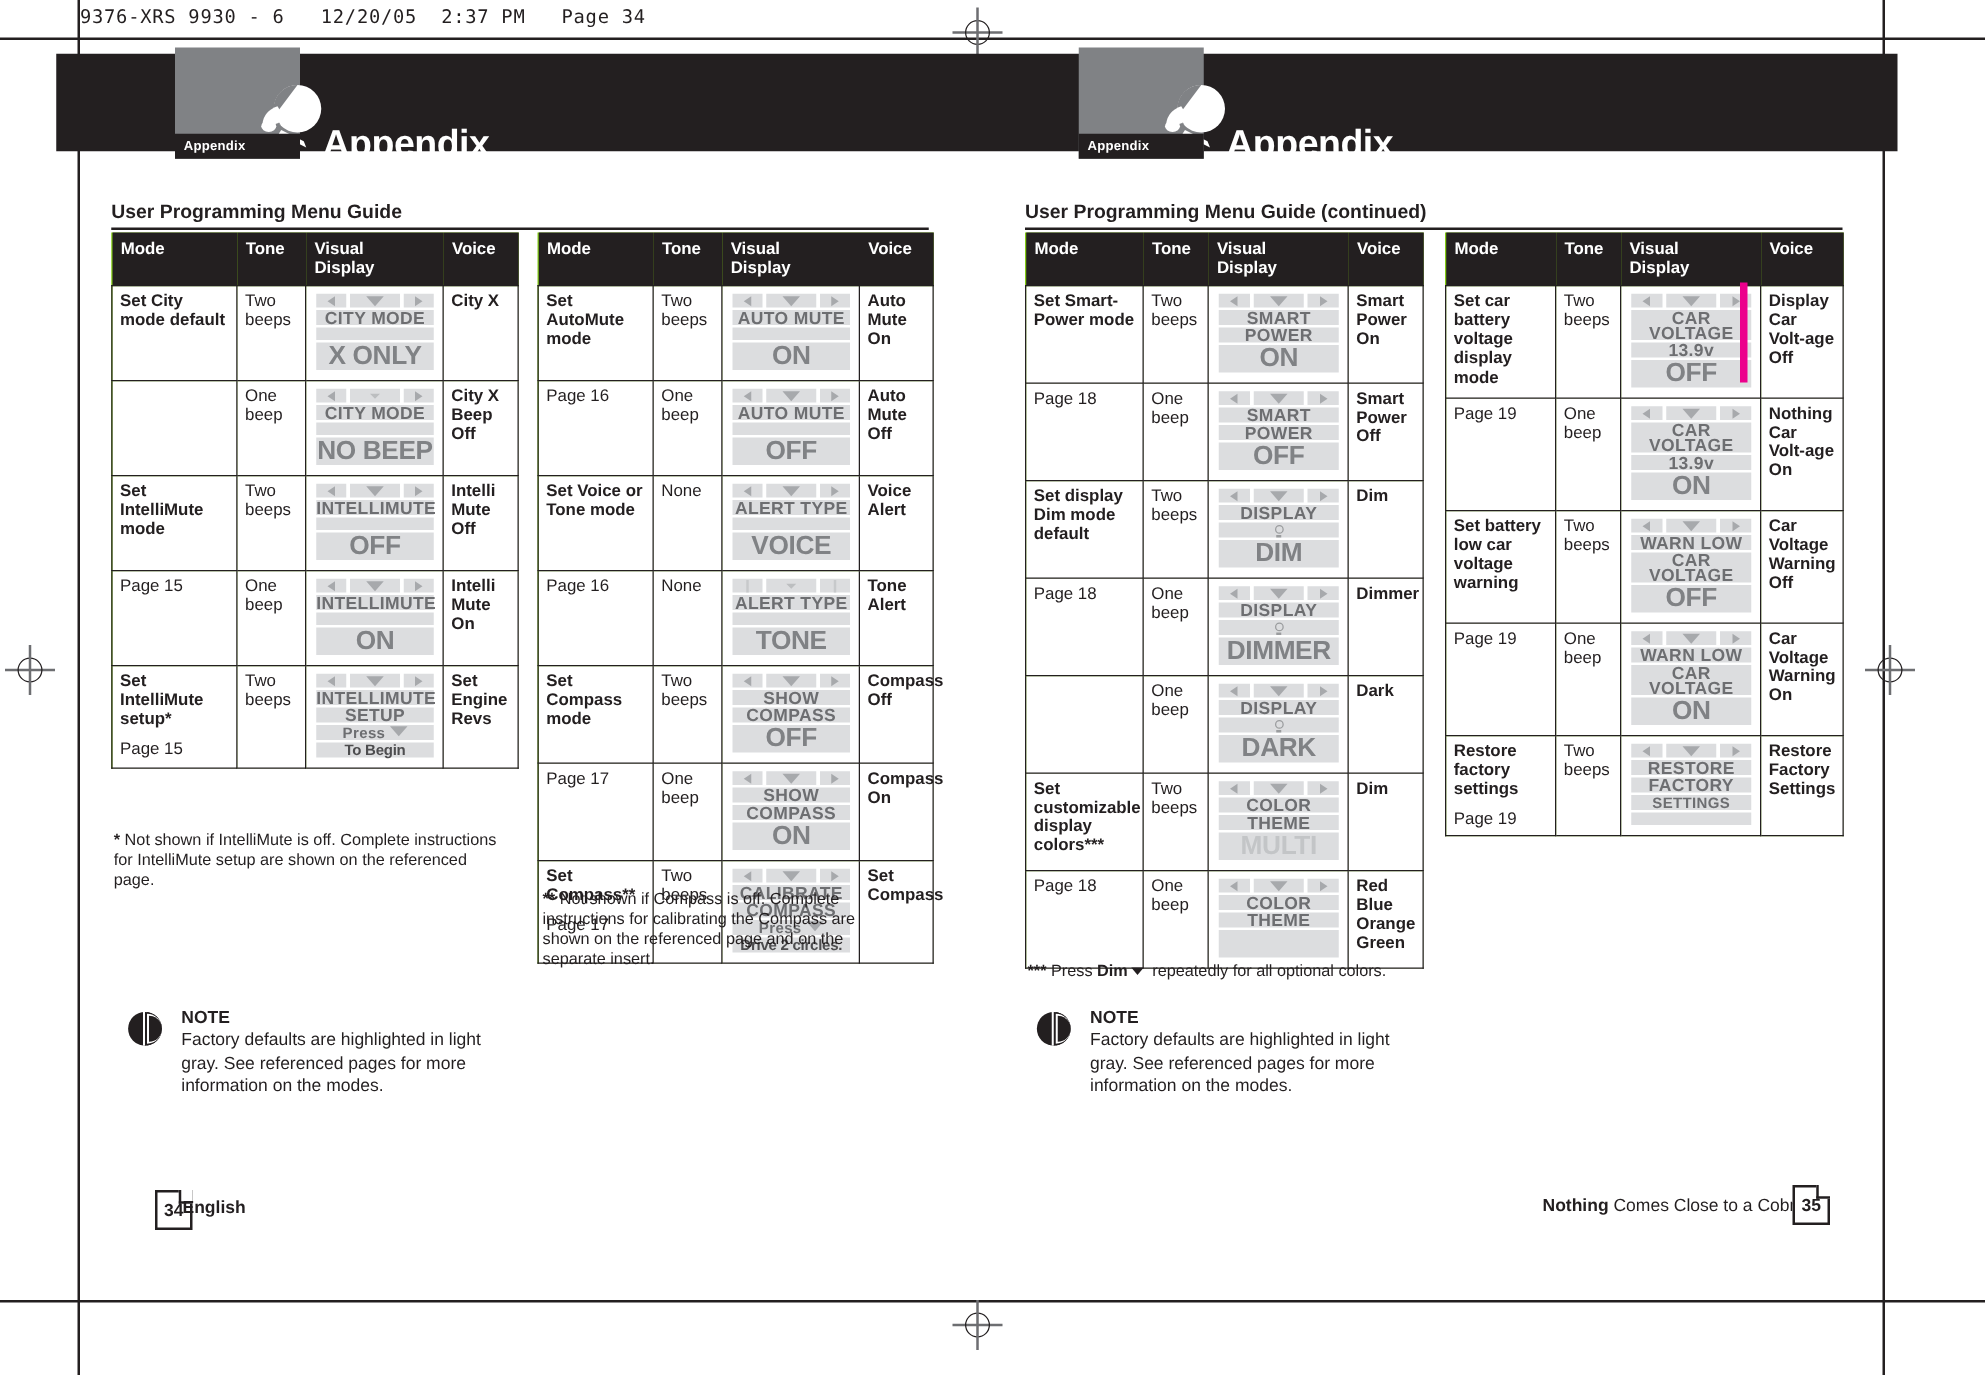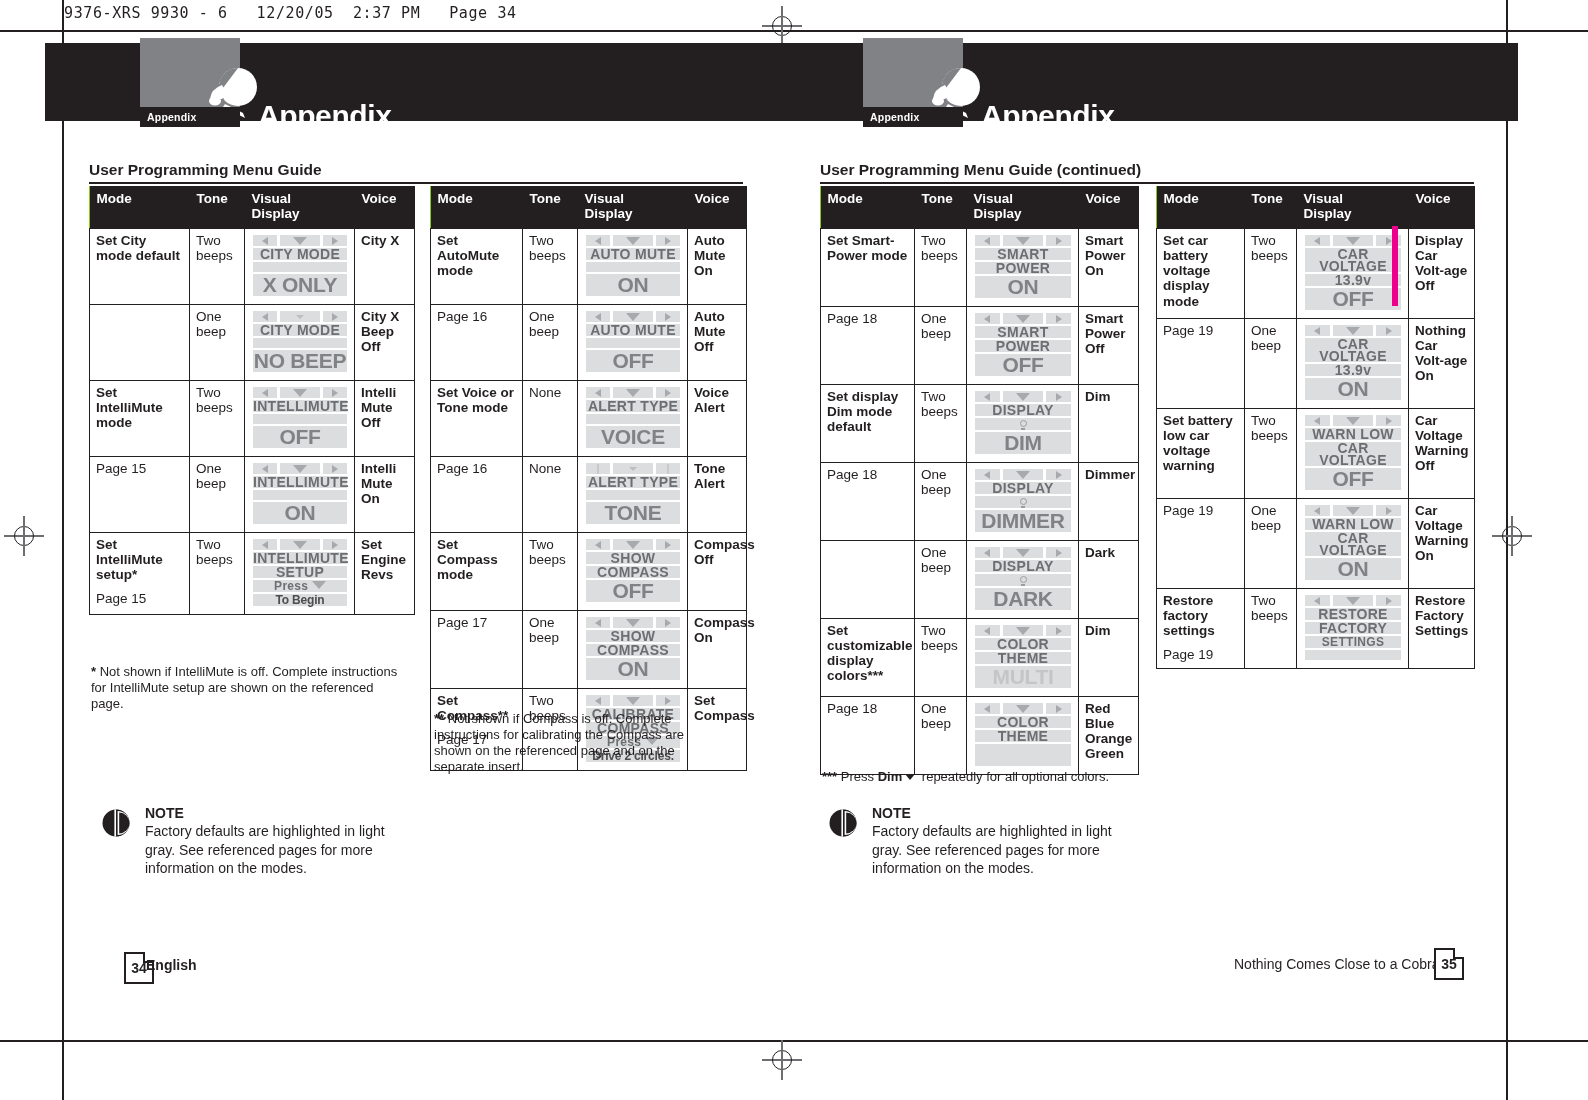--- a/index.html
+++ b/index.html
@@ -106,21 +106,21 @@
 
   
   .pagebox{
     position:absolute;width:26px;height:28px;border:2px solid #231f20;
     font-size:14px;font-weight:bold;display:flex;align-items:center;justify-content:center;
     background:#fff;
   }
   .pagebox .fold{position:absolute;right:-2px;top:-2px;width:9px;height:9px;background:#fff;border-left:2px solid #231f20;border-bottom:2px solid #231f20;transform:none;}
   .footlabel{position:absolute;font-size:14px;font-weight:bold;}
   .tagline{position:absolute;font-size:14px;}
-  .tagline b{font-weight:normal;}
+  .tagline b{font-weight:bold;}
   .tagline sup{font-size:9px;vertical-align:super;}
 </style>
 </head>
 <body>
 
 <div class="page">
 
   <div class="crop-line" style="left:62px;top:0;width:2px;height:1100px;"></div>
   <div class="crop-line" style="left:1506px;top:0;width:2px;height:1100px;"></div>
   <div class="crop-line" style="left:0;top:30px;width:1588px;height:2px;"></div>

